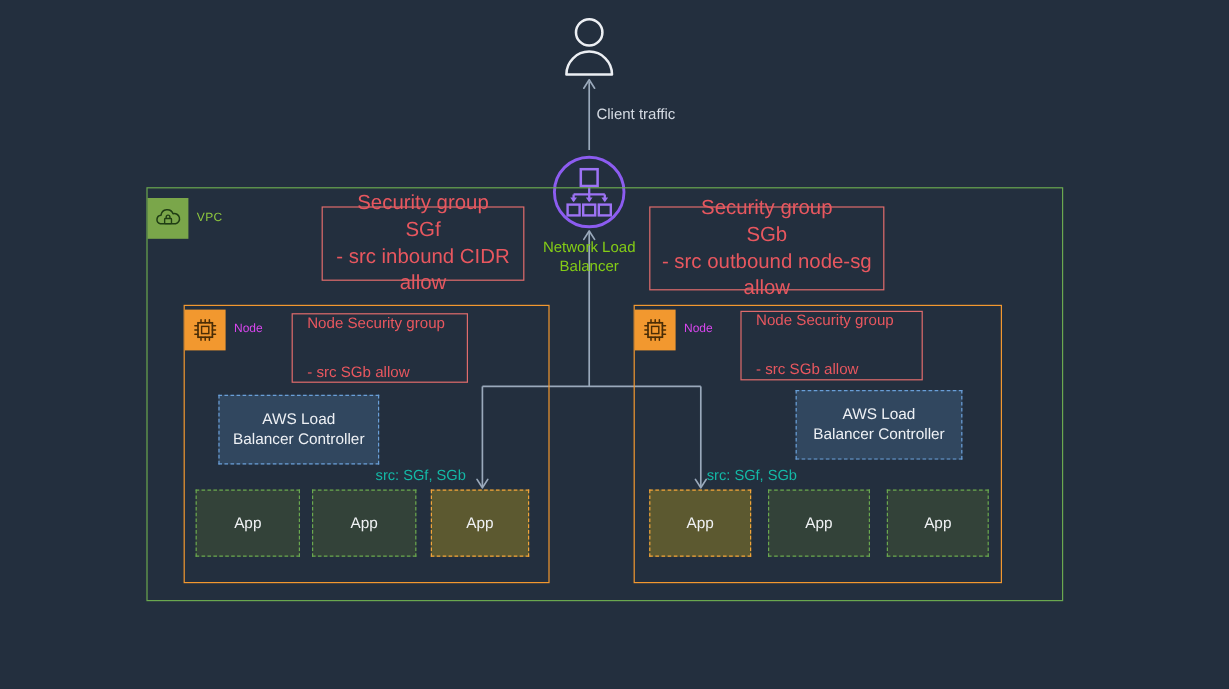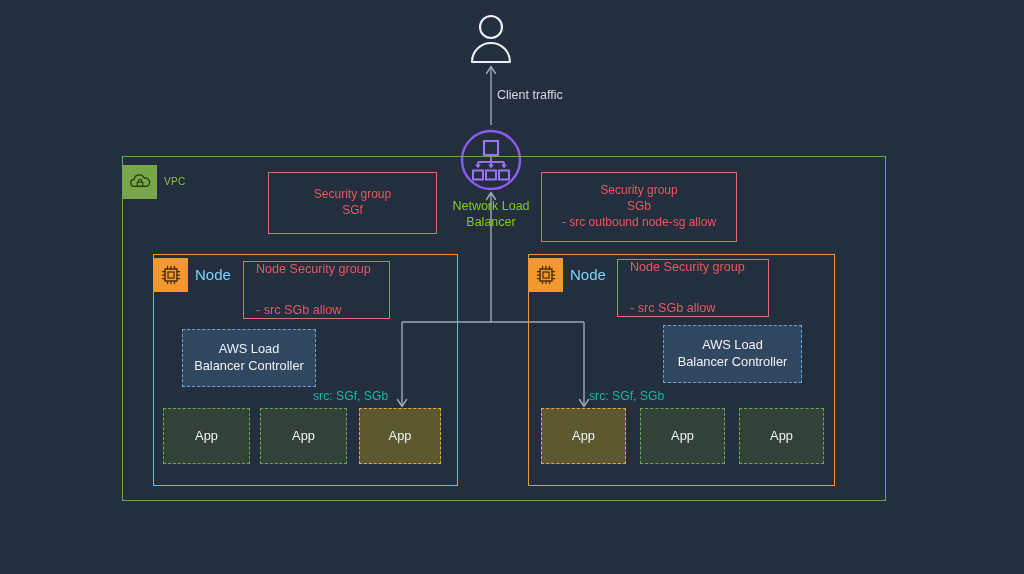--- a/index.html
+++ b/index.html
@@ -72,30 +72,30 @@
   .node-box {
     border: 1.6px solid #f2982f;
     background: transparent;
   }
   .node-badge {
     width: 34px; height: 34px;
     background: #f2982f;
     display: flex; align-items: center; justify-content: center;
   }
   .node-label {
-    color: #7dd3fc;
-    font-size: 15px;
+    color: #d946ef;
+    font-size: 10px;
   }
 
   
   .sg-box {
     border: 1.4px solid #e06c6c;
     background: transparent;
     color: #e8575f;
-    font-size: 12px;
+    font-size: 17px;
     padding: 6px 8px;
   }
   .sg-box.node-sg {
     font-size: 12.6px;
     padding: 8px 12px;
     gap: 24px;
   }
 
   
   .ctrl-box {
@@ -202,20 +202,21 @@
       <rect x="9.2" y="12.1" width="5.7" height="4.3" rx="0.6" fill="none" stroke="#1f3d14" stroke-width="1.15"></rect>
       <path d="M10.5,12.1 v-1.3 a1.55,1.55 0 0 1 3.1,0 v1.3" fill="none" stroke="#1f3d14" stroke-width="1.15"></path>
     </svg>
   </div>
 
   <div class="abs lft vpc-label" style="left:164px; top:165px; height:34px;">VPC</div>
 
   <div class="abs ctr sg-box" style="left:268px; top:172px; width:169px; height:62px; flex-direction:column;">
     <div>Security group</div>
     <div>SGf</div>
+    <div>- src inbound CIDR allow</div>
   </div>
 
   <div class="abs ctr sg-box" style="left:541px; top:172px; width:196px; height:70px; flex-direction:column;">
     <div>Security group</div>
     <div>SGb</div>
     <div>- src outbound node-sg allow</div>
   </div>
 
   <div class="abs node-box" style="left:153px; top:254px; width:305px; height:232px;"></div>
 

